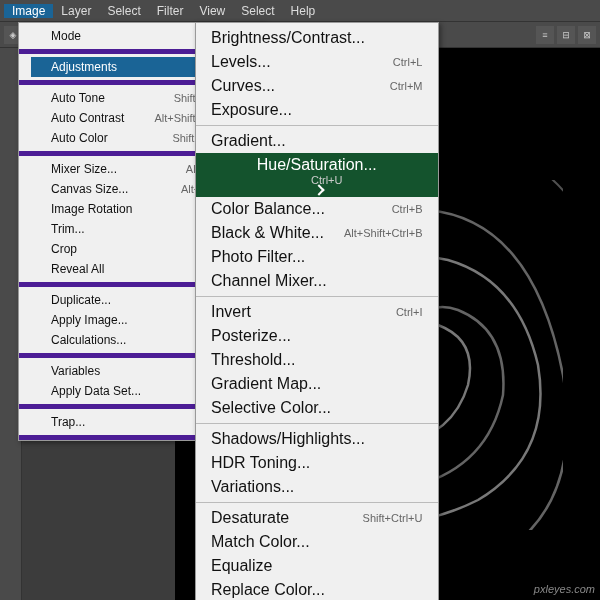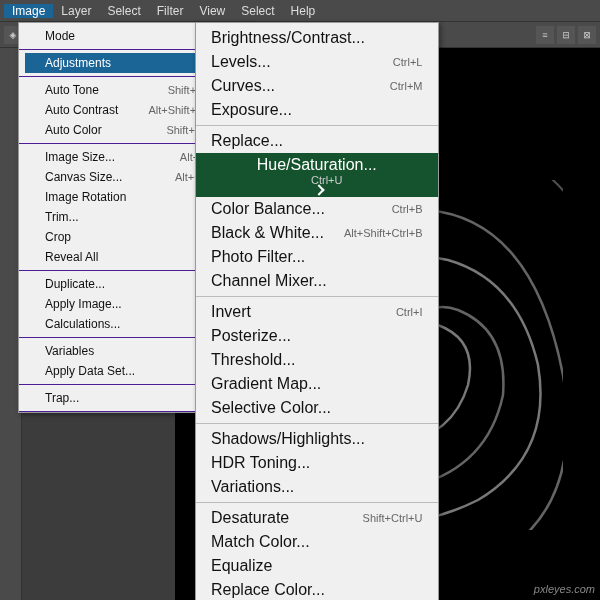--- a/index.html
+++ b/index.html
@@ -123,22 +123,22 @@
       top: 22px;
       left: 18px;
       background: #f0f0f0;
       border: 1px solid #999;
       min-width: 200px;
       box-shadow: 2px 2px 5px rgba(0,0,0,0.4);
       z-index: 100;
     }
 
     .dropdown-menu .menu-section {
-      border-bottom: 1px solid #4c1d95;
-      padding: 3px 6px;
+      border-bottom: 5px solid #4c1d95;
+      padding: 3px 12px;
     }
 
     .dropdown-menu .menu-row {
       padding: 3px 20px 3px 20px;
       display: flex;
       align-items: center;
       justify-content: space-between;
       cursor: pointer;
       color: #111;
       position: relative;
@@ -316,21 +316,21 @@
       <span class="row-shortcut">Alt+Shift+Ctrl+L</span>
     </div>
     <div class="menu-row">
       <span class="row-label">Auto Color</span>
       <span class="row-shortcut">Shift+Ctrl+B</span>
     </div>
   </div>
 
   <div class="menu-section">
     <div class="menu-row">
-      <span class="row-label">Image Size...</span>
+      <span class="row-label">Mixer Size...</span>
       <span class="row-shortcut">Alt+Ctrl+I</span>
     </div>
     <div class="menu-row">
       <span class="row-label">Canvas Size...</span>
       <span class="row-shortcut">Alt+Ctrl+C</span>
     </div>
     <div class="menu-row">
       <span class="row-label">Image Rotation</span>
       <span class="arrow">▶</span>
     </div>
@@ -384,21 +384,21 @@
   </div>
   <div class="menu-row">
     <span class="row-label">Curves...</span>
     <span class="row-shortcut">Ctrl+M</span>
   </div>
   <div class="menu-row">
     <span class="row-label">Exposure...</span>
   </div>
   <div class="divider"></div>
   <div class="menu-row">
-    <span class="row-label">Replace...</span>
+    <span class="row-label">Gradient...</span>
   </div>
   <div class="menu-row highlighted">
     <span class="row-label">Hue/Saturation...</span>
     <span class="row-shortcut">Ctrl+U</span>
     <span class="cursor-indicator"></span>
   </div>
   <div class="menu-row">
     <span class="row-label">Color Balance...</span>
     <span class="row-shortcut">Ctrl+B</span>
   </div>

